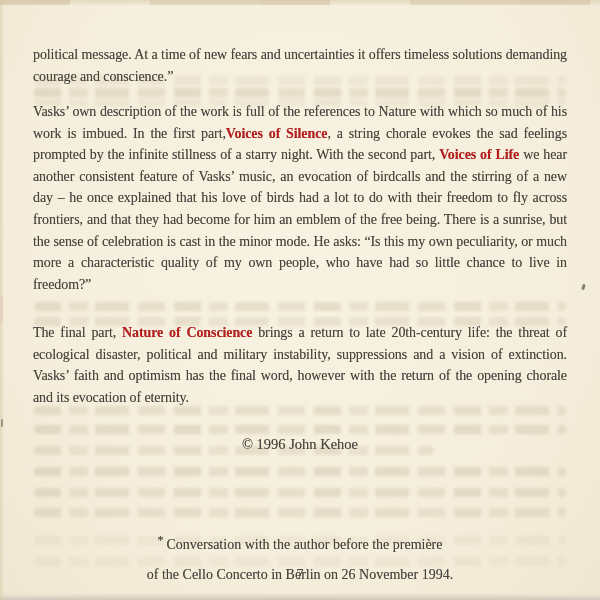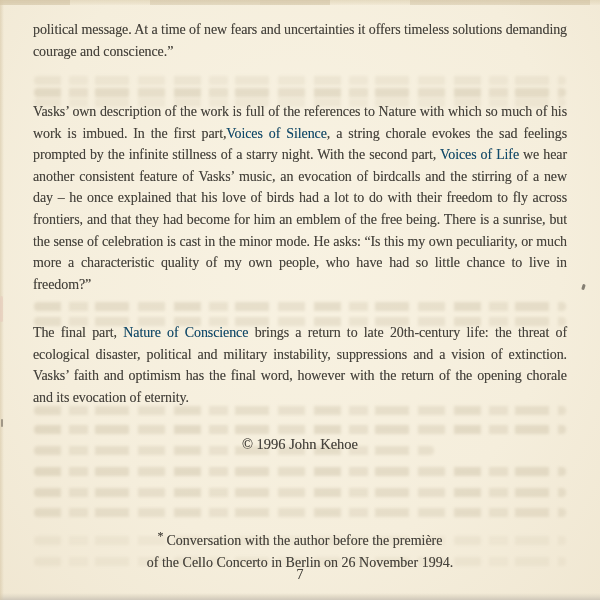--- a/index.html
+++ b/index.html
@@ -41,32 +41,32 @@
   }
   
   .para {
     position: absolute; left: 33px; width: 534px; margin: 0;
     font-size: 14px; line-height: 21.6px;
     text-align: justify;
     color: #45423c;
     letter-spacing: -0.1px;
     text-shadow: 0 0 0.5px rgba(72, 66, 56, 0.45);
   }
-  .para .b { font-weight: normal; color: #0c4a6e; }
-  #para1 { top: 19px; }
+  .para .b { font-weight: bold; color: #b91c1c; }
+  #para1 { top: 44px; }
   #para2 { top: 101px; }
   #para3 { top: 322px; }
   .copyright {
     position: absolute; top: 436px; left: 33px; width: 534px;
     text-align: center; font-size: 14.5px; color: #45423c;
     text-shadow: 0 0 0.5px rgba(72, 66, 56, 0.45);
   }
   .footnote {
     position: absolute; top: 525px; left: 0; width: 600px;
-    text-align: center; font-size: 14px; line-height: 22px; color: #45423c;
+    text-align: center; font-size: 14px; line-height: 30px; color: #45423c;
     text-shadow: 0 0 0.5px rgba(72, 66, 56, 0.45);
   }
   .footnote .star {
     font-size: 12px; vertical-align: 5px; margin-right: 3px; color: #3d3a34;
   }
   .page-number {
     position: absolute; top: 567px; left: 0; width: 600px;
     text-align: center; font-size: 14px; color: #45423c;
     text-shadow: 0 0 0.5px rgba(72, 66, 56, 0.45);
   }

